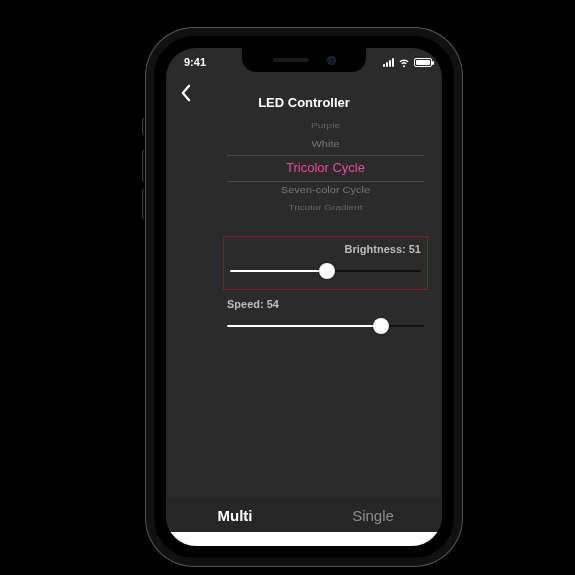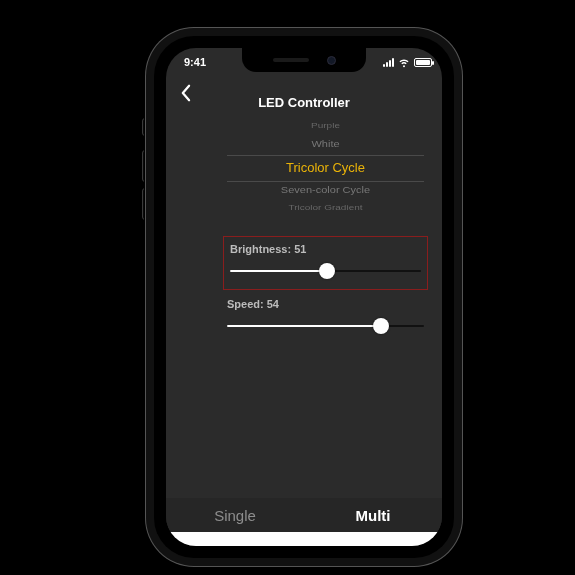--- a/index.html
+++ b/index.html
@@ -166,21 +166,21 @@
   .picker .row {
     position: absolute;
     left: 0; right: 0;
     text-align: center;
     font-weight: 300;
     color: #777;
   }
   .picker .r0 { top: -4px;  font-size: 9px;  color:#555; transform: scaleY(.55);}
   .picker .r1 { top: 10px;  font-size: 10px; color:#666; transform: scaleY(.7);}
   .picker .r2 { top: 28px;  font-size: 11px; color:#777; transform: scaleY(.85);}
-  .picker .r3 { top: 50px;  font-size: 13px; color:#eab308; font-weight: 300;}
+  .picker .r3 { top: 50px;  font-size: 13px; color:#ec4899; font-weight: 300;}
   .picker .r4 { top: 74px;  font-size: 11px; color:#777; transform: scaleY(.85);}
   .picker .r5 { top: 92px;  font-size: 10px; color:#666; transform: scaleY(.7);}
   .picker .r6 { top: 106px; font-size: 9px;  color:#555; transform: scaleY(.55);}
   .picker .sel-lines::before,
   .picker .sel-lines::after{
     content:"";
     position:absolute;
     left: 18px; right: 18px;
     height: 1px;
     background: #4a4a4a;
@@ -191,20 +191,21 @@
   
   .slider-block {
     position: relative;
     margin: 0 18px;
     padding: 8px 0 14px;
   }
   .slider-block.highlight {
     border: 1px solid #8a1d1d;
     padding: 6px 6px 10px;
     margin: 0 14px;
+    text-align: right;
   }
   .slider-label {
     color: #bcbcbc;
     font-size: 11px;
     font-weight: 600;
     margin-bottom: 8px;
   }
   .slider-track {
     position: relative;
     height: 16px;
@@ -343,21 +344,21 @@
           <div class="slider-track">
             <div class="track-bg"></div>
             <div class="track-fill" style="width: 78%;"></div>
             <div class="thumb" style="left: 78%;"></div>
           </div>
         </div>
 
       </div>
 
       <div class="tabs">
+        <div class="tab active">Multi</div>
         <div class="tab">Single</div>
-        <div class="tab active">Multi</div>
       </div>
 
       <div class="homebar"></div>
 
     </div>
   </div>
 </div>
 
 </body></html>

